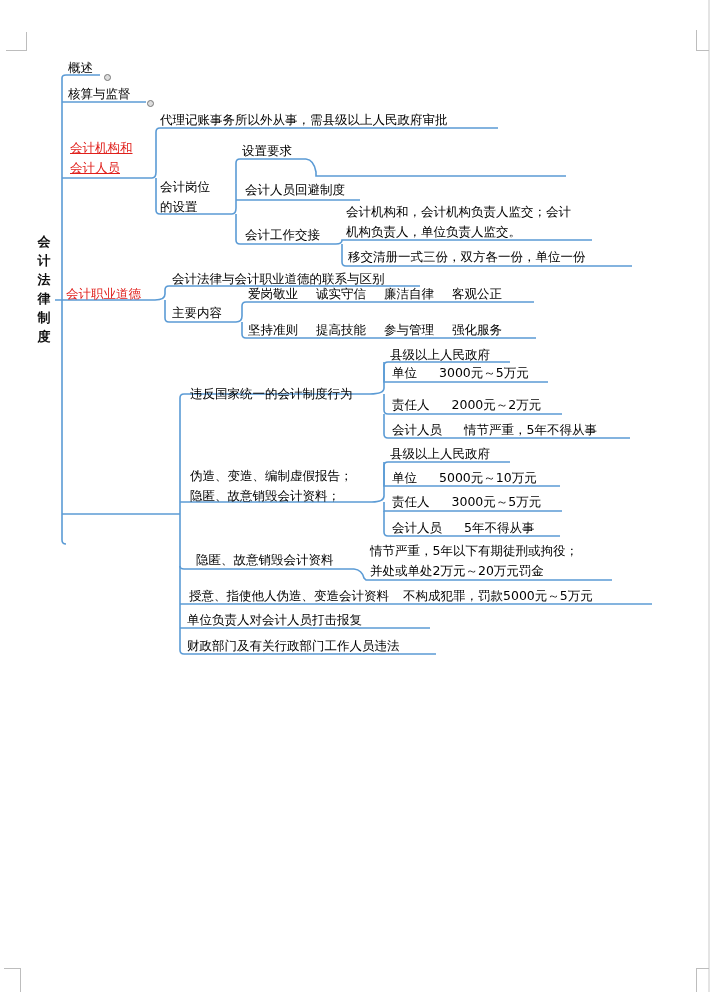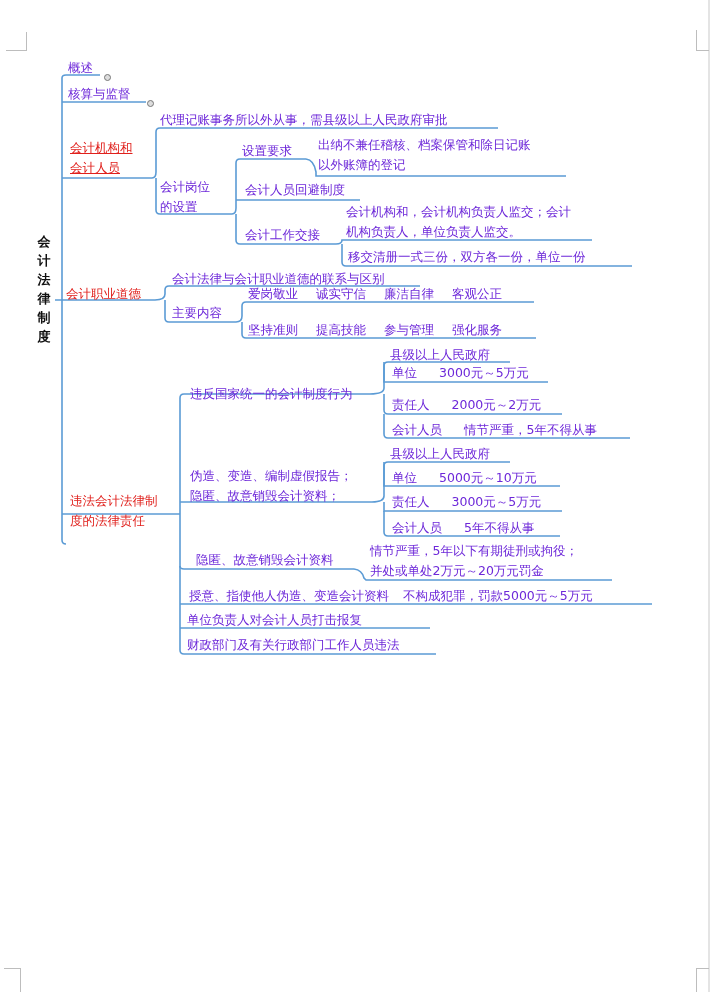--- a/index.html
+++ b/index.html
@@ -5,21 +5,21 @@
   html,body{margin:0;padding:0;background:#fff;}
   body{width:710px;height:992px;position:relative;overflow:hidden;font-family:"DejaVu Sans","Liberation Sans",sans-serif;}
   .page{position:absolute;left:0;top:0;width:710px;height:992px;background:#fff;}
   .right-edge{position:absolute;left:708px;top:0;width:2px;height:992px;background:#e4e4e4;}
   .crop{position:absolute;border-color:#bdbdbd;border-style:solid;border-width:0;width:20px;height:20px;}
   .crop.tl{left:6px;top:32px;border-right-width:1px;border-bottom-width:1px;width:20px;height:18px;}
   .crop.tr{left:696px;top:30px;border-left-width:1px;border-bottom-width:1px;width:12px;height:20px;}
   .crop.bl{left:4px;top:968px;border-right-width:1px;border-top-width:1px;width:16px;height:24px;}
   .crop.br{left:696px;top:968px;border-left-width:1px;border-top-width:1px;width:12px;height:24px;}
   svg.lines{position:absolute;left:0;top:0;width:710px;height:992px;}
-  .n{position:absolute;font-size:12.5px;color:#6d28d9;white-space:nowrap;line-height:16px;}
+  .n{position:absolute;font-size:12.5px;color:#000000;white-space:nowrap;line-height:16px;}
   .red{color:#e0201c;}
   .title{position:absolute;left:36px;top:232px;width:16px;font-size:13px;font-weight:bold;line-height:19px;color:#111;text-align:center;white-space:normal;}
   .title span{display:block;}
   .sp{display:inline-block;width:22px;}
   .sp2{display:inline-block;width:14px;}
   .ml{line-height:20px;}
   .dot{position:absolute;width:5px;height:5px;border:1px solid #777;border-radius:50%;background:#ddd;}
 </style>
 </head>
 <body>
@@ -97,24 +97,20 @@
   <div class="n red ml" style="left:70px;top:138px;text-decoration:underline;">
     <div>会计机构和</div>
     <div>会计人员</div>
   </div>
   <div class="n" style="left:160px;top:112px;">代理记账事务所以外从事，需县级以上人民政府审批</div>
   <div class="n ml" style="left:160px;top:177px;">
     <div>会计岗位</div>
     <div>的设置</div>
   </div>
   <div class="n" style="left:242px;top:143px;">设置要求</div>
-  <div class="n ml" style="left:318px;top:135px;">
-    <div>出纳不兼任稽核、档案保管和除日记账</div>
-    <div>以外账簿的登记</div>
-  </div>
   <div class="n" style="left:245px;top:182px;">会计人员回避制度</div>
   <div class="n" style="left:245px;top:227px;">会计工作交接</div>
   <div class="n ml" style="left:346px;top:202px;">
     <div style="padding-left:0px;">会计机构和，会计机构负责人监交；会计</div>
     <div>机构负责人，单位负责人监交。</div>
   </div>
   <div class="n" style="left:348px;top:249px;">移交清册一式三份，双方各一份，单位一份</div>
 
   <div class="n red" style="left:66px;top:286px;">会计职业道德</div>
   <div class="n" style="left:172px;top:271px;">会计法律与会计职业道德的联系与区别</div>
@@ -125,24 +121,20 @@
     <span>廉洁自律</span><span class="sp2"></span>
     <span>客观公正</span>
   </div>
   <div class="n" style="left:248px;top:322px;">
     <span>坚持准则</span><span class="sp2"></span>
     <span>提高技能</span><span class="sp2"></span>
     <span>参与管理</span><span class="sp2"></span>
     <span>强化服务</span>
   </div>
 
-  <div class="n red ml" style="left:70px;top:491px;">
-    <div>违法会计法律制</div>
-    <div>度的法律责任</div>
-  </div>
 
   <div class="n" style="left:190px;top:386px;">违反国家统一的会计制度行为</div>
   <div class="n" style="left:390px;top:347px;">县级以上人民政府</div>
   <div class="n" style="left:392px;top:365px;">
     <span>单位</span><span class="sp"></span><span>3000元～5万元</span>
   </div>
   <div class="n" style="left:392px;top:397px;">
     <span>责任人</span><span class="sp"></span><span>2000元～2万元</span>
   </div>
   <div class="n" style="left:392px;top:422px;">
@@ -168,14 +160,14 @@
   <div class="n ml" style="left:370px;top:541px;">
     <div>情节严重，5年以下有期徒刑或拘役；</div>
     <div>并处或单处2万元～20万元罚金</div>
   </div>
 
   <div class="n" style="left:189px;top:588px;">
     <span>授意、指使他人伪造、变造会计资料</span><span class="sp2"></span><span>不构成犯罪，罚款5000元～5万元</span>
   </div>
 
   <div class="n" style="left:187px;top:612px;">单位负责人对会计人员打击报复</div>
-  <div class="n" style="left:187px;top:638px;font-family:Liberation Mono, monospace;">财政部门及有关行政部门工作人员违法</div>
+  <div class="n" style="left:187px;top:638px;">财政部门及有关行政部门工作人员违法</div>
 </div>
 
 </body></html>

